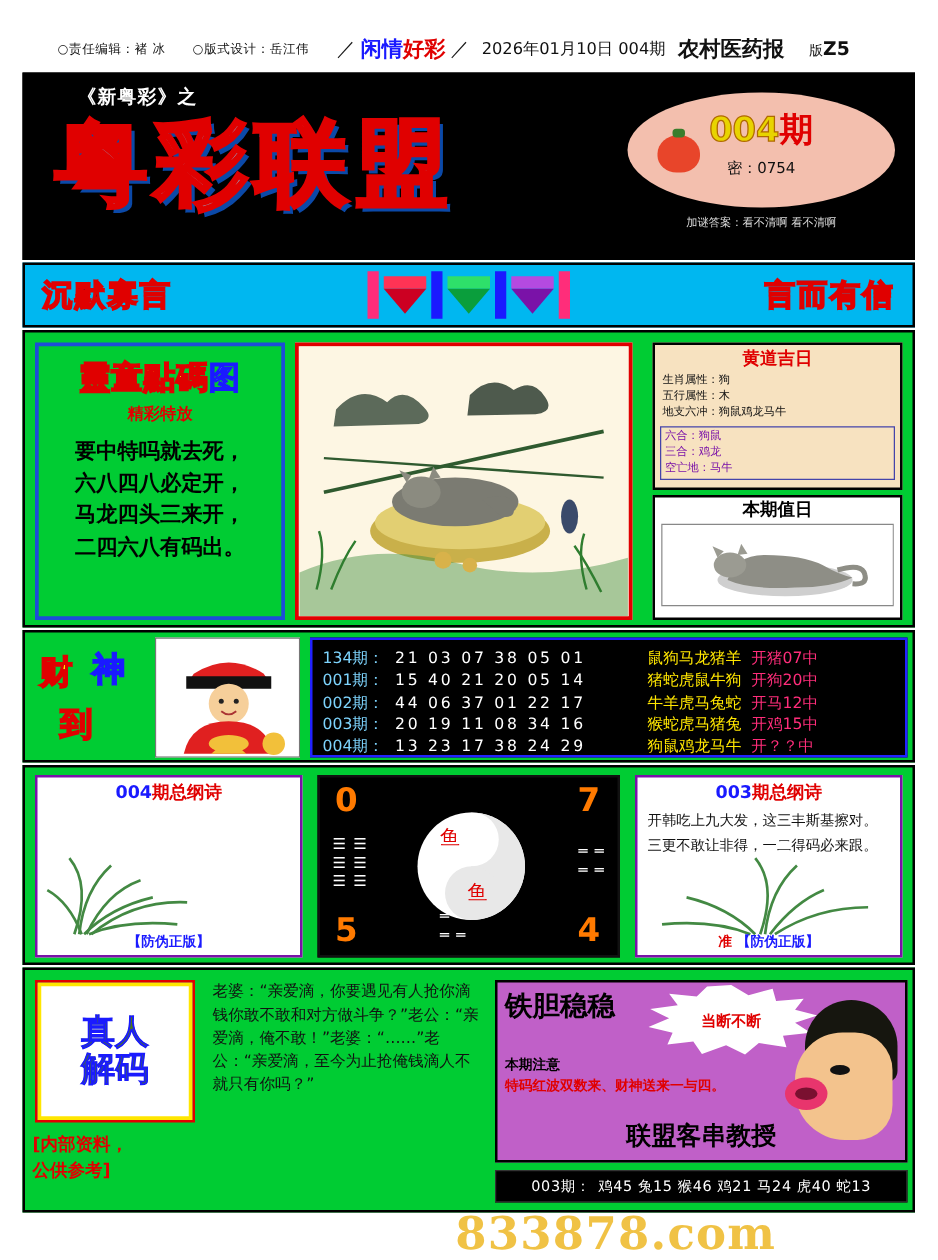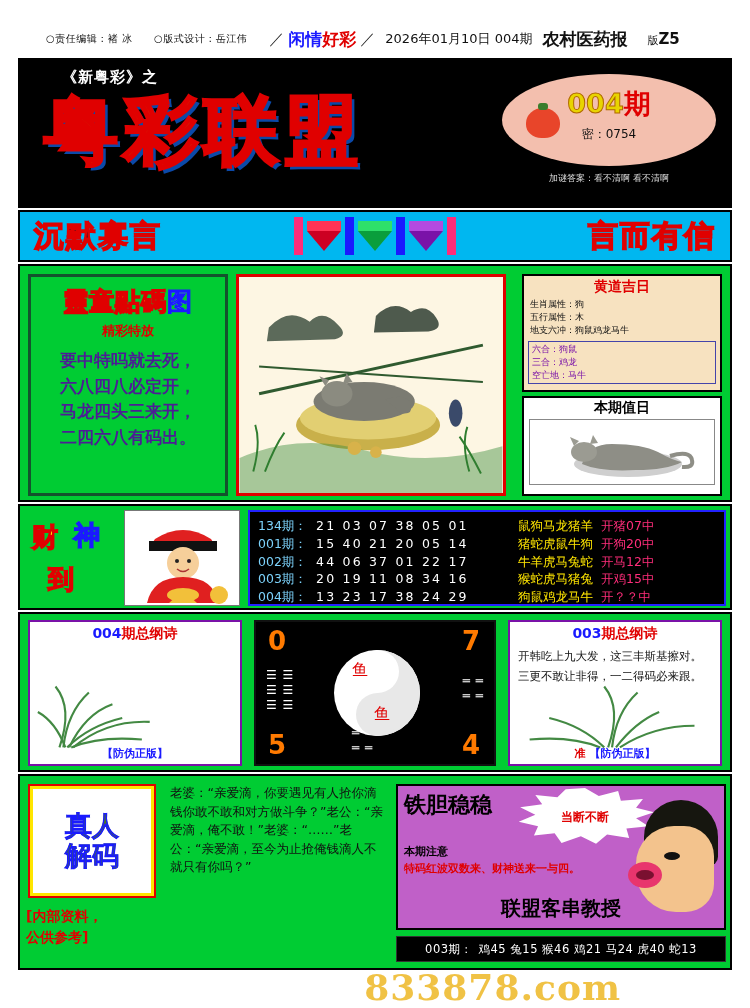--- a/index.html
+++ b/index.html
@@ -37,21 +37,21 @@
     position:absolute; left:18px; top:58px; width:714px; height:150px;
     background:#000; border:2px solid #000;
   }
   .xinyuecai {
     position:absolute; left:42px; top:8px; font-size:15px; color:#ffffff;
     font-weight:bold; letter-spacing:1px;
   }
   .bigtitle {
     position:absolute; left:24px; top:22px;
     font-size:74px; font-weight:bold; letter-spacing:6px;
-    color:#c2410c;
+    color:#7dd3fc;
     -webkit-text-stroke:3px #e00000;
     text-shadow: 4px 4px 0 #0b49a8;
     font-family:"DejaVu Sans", sans-serif;
   }
   .oval {
     position:absolute; right:14px; top:14px; width:214px; height:92px;
     background:#f3bfae; border-radius:50%;
   }
   .oval .qi {
     position:absolute; left:0; top:12px; width:214px; text-align:center;
@@ -75,54 +75,54 @@
     font-size:9px; color:#ddd;
   }
 
   
   .sloganrow {
     position:absolute; left:18px; top:210px; width:714px; height:52px;
     background:#00b7f0; border:2px solid #000;
     display:flex; align-items:center; justify-content:space-between;
   }
   .slogan {
-    font-size:30px; font-weight:bold; color:#0f172a;
+    font-size:24px; font-weight:bold; color:#0f172a;
     -webkit-text-stroke:1.5px #e00000;
     padding:0 14px; letter-spacing:2px;
   }
   .gems { display:flex; align-items:center; gap:4px; }
   .barpink{width:9px;height:38px;background:#ff2d7a;}
   .barblue{width:9px;height:38px;background:#1a1aff;}
   .gem { width:34px; height:30px; position:relative; }
   .gem .top { position:absolute;left:0;top:0;width:34px;height:10px;}
   .gem .bot { position:absolute;left:0;top:10px;width:0;height:0;border-left:17px solid transparent;border-right:17px solid transparent;}
   .gem.red .top{background:#ff3355;} .gem.red .bot{border-top:20px solid #cc0022;}
   .gem.green .top{background:#2ee06a;} .gem.green .bot{border-top:20px solid #0a9e3c;}
   .gem.purple .top{background:#b44ae0;} .gem.purple .bot{border-top:20px solid #7a12a8;}
 
   
   .greenarea {
     position:absolute; left:18px; top:264px; width:714px; height:238px;
     background:#00cc33; border:2px solid #000;
   }
   .leftpanel {
     position:absolute; left:8px; top:8px; width:200px; height:222px;
-    background:#00cc33; border:3px solid #14532d;font-family:Liberation Serif, serif;
+    background:#00cc33; border:3px solid #1d4ed8;font-family:Liberation Serif, serif;
   }
   .lingtong {
     margin:8px auto 0; width:182px; text-align:center;
     font-size:25px; font-weight:bold; color:#ffe600;
     -webkit-text-stroke:1.5px #e00000; letter-spacing:1px;
   }
   .jingcai {
     text-align:center; font-size:13px; font-weight:bold; color:#e00000; margin-top:4px;
   }
   .poem {
     margin-top:8px; text-align:center; font-size:17px; font-weight:bold;
-    color:#4c1d95; line-height:1.5;
+    color:#000000; line-height:1.5;
   }
   .centerpic {
     position:absolute; left:216px; top:8px; width:270px; height:222px;
     background:#fdf6e3; border:3px solid #e00000;
     overflow:hidden;
   }
   .rightcol {
     position:absolute; right:8px; top:8px; width:200px; height:222px;
   }
   .huangdao {

